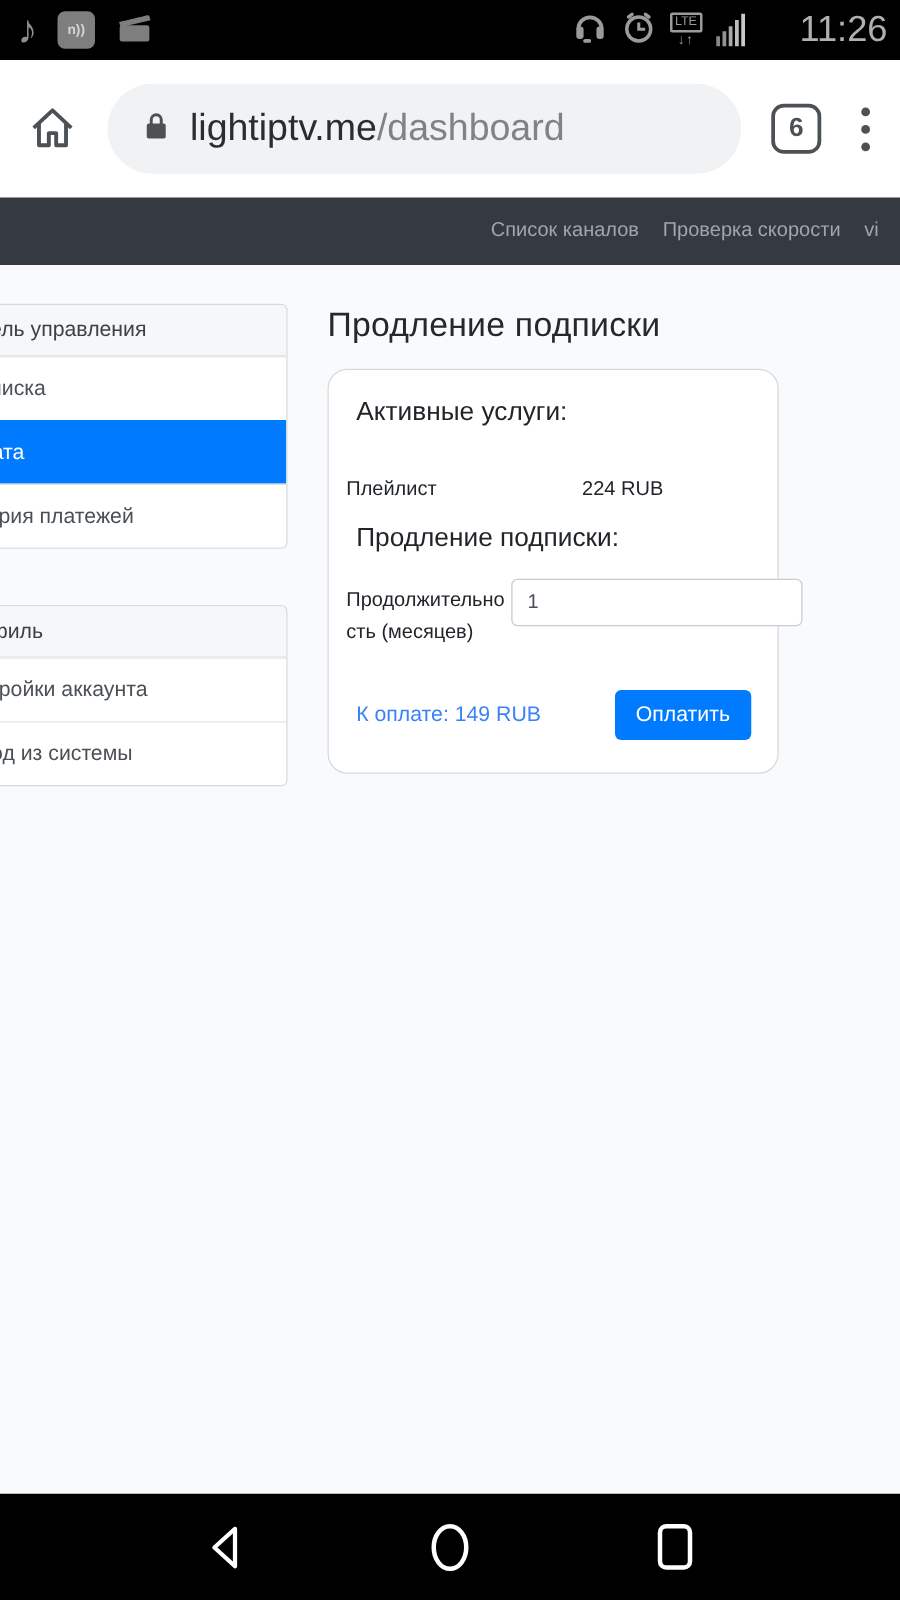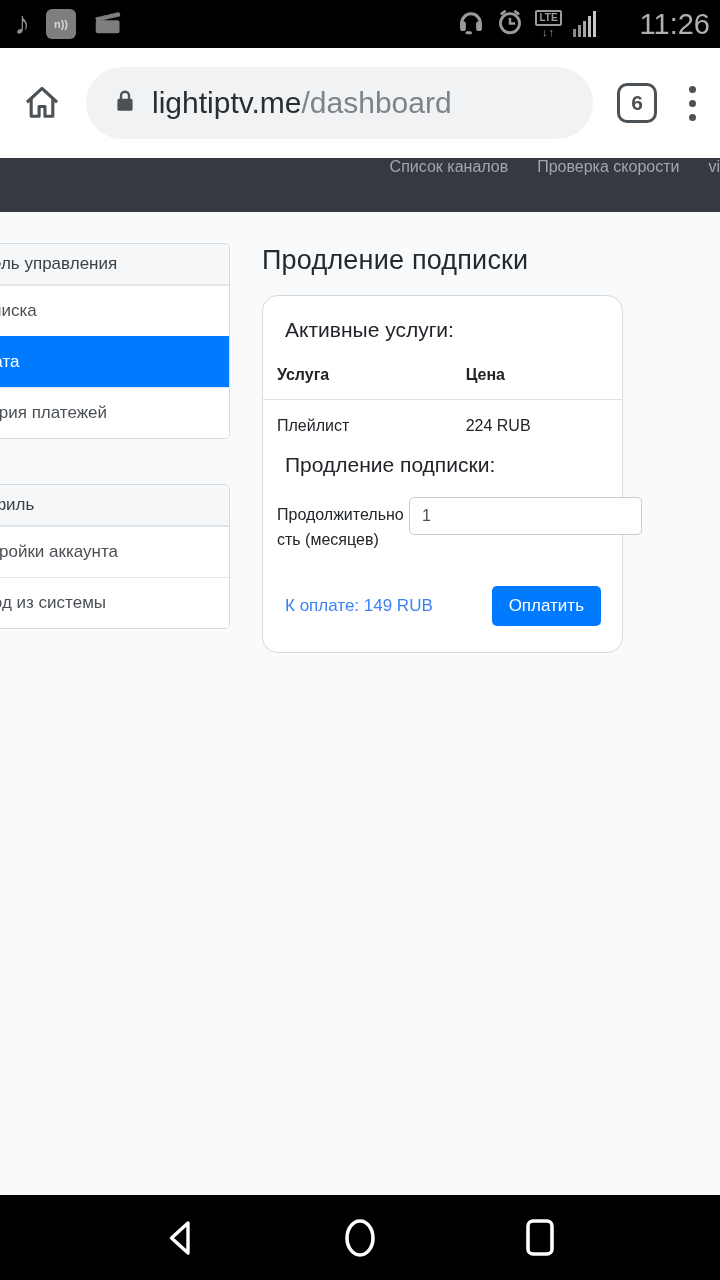--- a/index.html
+++ b/index.html
@@ -7,21 +7,21 @@
   body { font-family:"Liberation Sans", sans-serif; }
   .screen { position:relative; width:720px; height:1280px; margin:0 auto; background:#f9fafb; overflow:hidden; }
 
   
   .status-bar { height:48px; background:#000; display:flex; align-items:center; justify-content:space-between; padding:0 10px 0 14px; }
   .sb-left { display:flex; align-items:center; gap:16px; }
   .sb-right { display:flex; align-items:center; gap:11px; }
   .music-glyph { color:#8f8f8f; font-size:32px; line-height:1; margin-top:-3px; }
   .nfc-box { width:30px; height:30px; background:#7e7e7e; border-radius:6px; color:#d6d6d6; font-size:11px; font-weight:bold; display:flex; align-items:center; justify-content:center; }
   .lte { display:flex; flex-direction:column; align-items:center; line-height:1; }
-  .lte-label { border:2px solid #9b9b9b; color:#9b9b9b; font-size:10px; font-weight:bold; padding:1px 2px; border-radius:2px; }
+  .lte-label { border:2px solid #9b9b9b; color:#9b9b9b; font-size:10px; font-weight:normal; padding:1px 2px; border-radius:2px; }
   .lte-arrows { color:#9b9b9b; font-size:11px; letter-spacing:1px; margin-top:1px; }
   .signal { display:flex; align-items:flex-end; gap:2px; height:26px; }
   .signal i { width:3px; display:block; }
   .battery { position:relative; width:20px; height:30px; }
   .battery .nub { width:10px; height:4px; background:#c3c3c3; margin:0 auto; border-radius:1px 1px 0 0; }
   .battery .body { position:relative; width:20px; height:26px; background:#c3c3c3; border-radius:2px; overflow:hidden; }
   .battery .level { position:absolute; left:0; right:0; bottom:0; height:30%; background:#828282; }
   .sb-time { color:#b0b0b0; font-size:29px; margin-left:2px; }
 
   
@@ -29,21 +29,21 @@
   .home-btn svg { display:block; }
   .url-pill { flex:1; height:72px; background:#f0f2f4; border-radius:36px; margin:0 24px 0 22px; display:flex; align-items:center; padding:0 26px; overflow:hidden; }
   .url-pill .lock { margin-right:14px; flex-shrink:0; }
   .url-text { font-size:30px; white-space:nowrap; color:#2a2d30; }
   .url-text .path { color:#7e8388; }
   .tab-counter { width:40px; height:40px; border:3px solid #4c5156; border-radius:10px; display:flex; align-items:center; justify-content:center; font-size:21px; font-weight:bold; color:#4c5156; flex-shrink:0; }
   .kebab { display:flex; flex-direction:column; gap:7px; margin-left:28px; padding:4px; }
   .kebab i { width:7px; height:7px; border-radius:50%; background:#4c5156; display:block; }
 
   
-  .site-nav { height:54px; background:#343a40; display:flex; justify-content:flex-end; gap:29px; padding-right:8px; overflow:hidden; }
+  .site-nav { height:54px; background:#343a40; display:flex; align-items:center; justify-content:flex-end; gap:19px; padding-right:25px; overflow:hidden; }
   .site-nav a { color:#a0a6ac; font-size:16px; text-decoration:none; white-space:nowrap; }
   .site-nav a.clipped { margin-right:-8px; }
 
   
   .page { display:flex; align-items:flex-start; padding-top:31px; height:983px; background:#f9fafb; }
   .sidebar { width:290px; margin-left:-60px; flex-shrink:0; }
   .side-card { background:#fff; border:1px solid #d6dadd; border-radius:5px; overflow:hidden; }
   .side-card + .side-card { margin-top:45px; }
   .side-header { background:#f6f7f8; border-bottom:1px solid #e2e5e8; padding:10px 20px; font-size:17px; color:#3c4146; }
   .side-item { padding:15px 20px; font-size:17px; color:#4a5056; border-top:1px solid #e2e5e8; cursor:pointer; background:#fff; }
@@ -166,24 +166,20 @@
         <div class="side-item">Выход из системы</div>
       </div>
     </div>
 
     <div class="main">
       <h1 class="page-title">Продление подписки</h1>
 
       <div class="card">
         <div class="card-section-title">Активные услуги:</div>
 
-        <div class="tbl-head">
-          <div>Услуга</div>
-          <div>Цена</div>
-        </div>
         <div class="tbl-row">
           <div>Плейлист</div>
           <div>224 RUB</div>
         </div>
 
         <div class="renewal-title">Продление подписки:</div>
 
         <div class="form-row">
           <label class="form-label">Продолжительность (месяцев)</label>
           <input class="form-input" type="text" value="1" style="">

